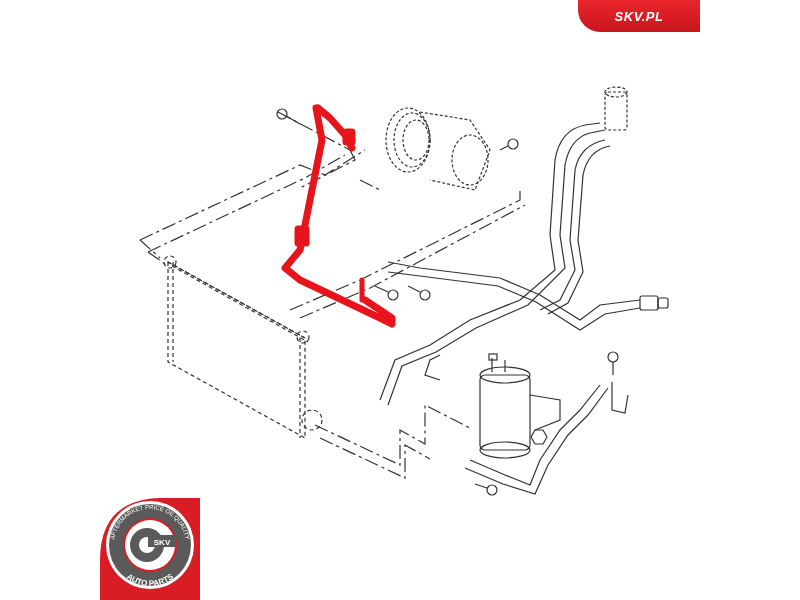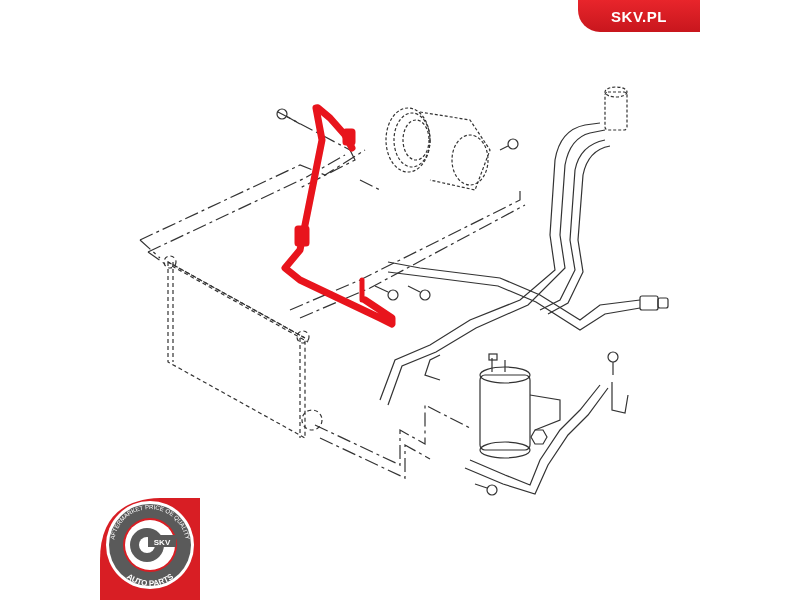--- a/index.html
+++ b/index.html
@@ -5,21 +5,21 @@
   html, body { margin: 0; padding: 0; background: #ffffff; }
   body { width: 800px; height: 600px; position: relative; overflow: hidden; font-family: "Liberation Sans", sans-serif; }
   .canvas { position: absolute; left: 0; top: 0; width: 800px; height: 600px; }
   .brand-tab {
     position: absolute; left: 578px; top: 0; width: 122px; height: 32px;
     background: linear-gradient(180deg, #e8252b 0%, #c8161d 100%);
     border-bottom-left-radius: 22px;
     display: flex; align-items: center; justify-content: center;
   }
   .brand-text {
-    color: #ffffff; font-weight: bold; font-size: 15px; letter-spacing: 0.5px;
+    color: #ffffff; font-weight: bold; font-style: italic; font-size: 13px; letter-spacing: 0.5px;
     font-family: "Liberation Sans", sans-serif;
   }
   svg text { font-family: "Liberation Sans", sans-serif; }
 </style>
 </head>
 <body>
 
 <div class="canvas">
   <svg width="800" height="600" viewBox="0 0 800 600">
     <g fill="none" stroke="#333" stroke-width="1.2">

